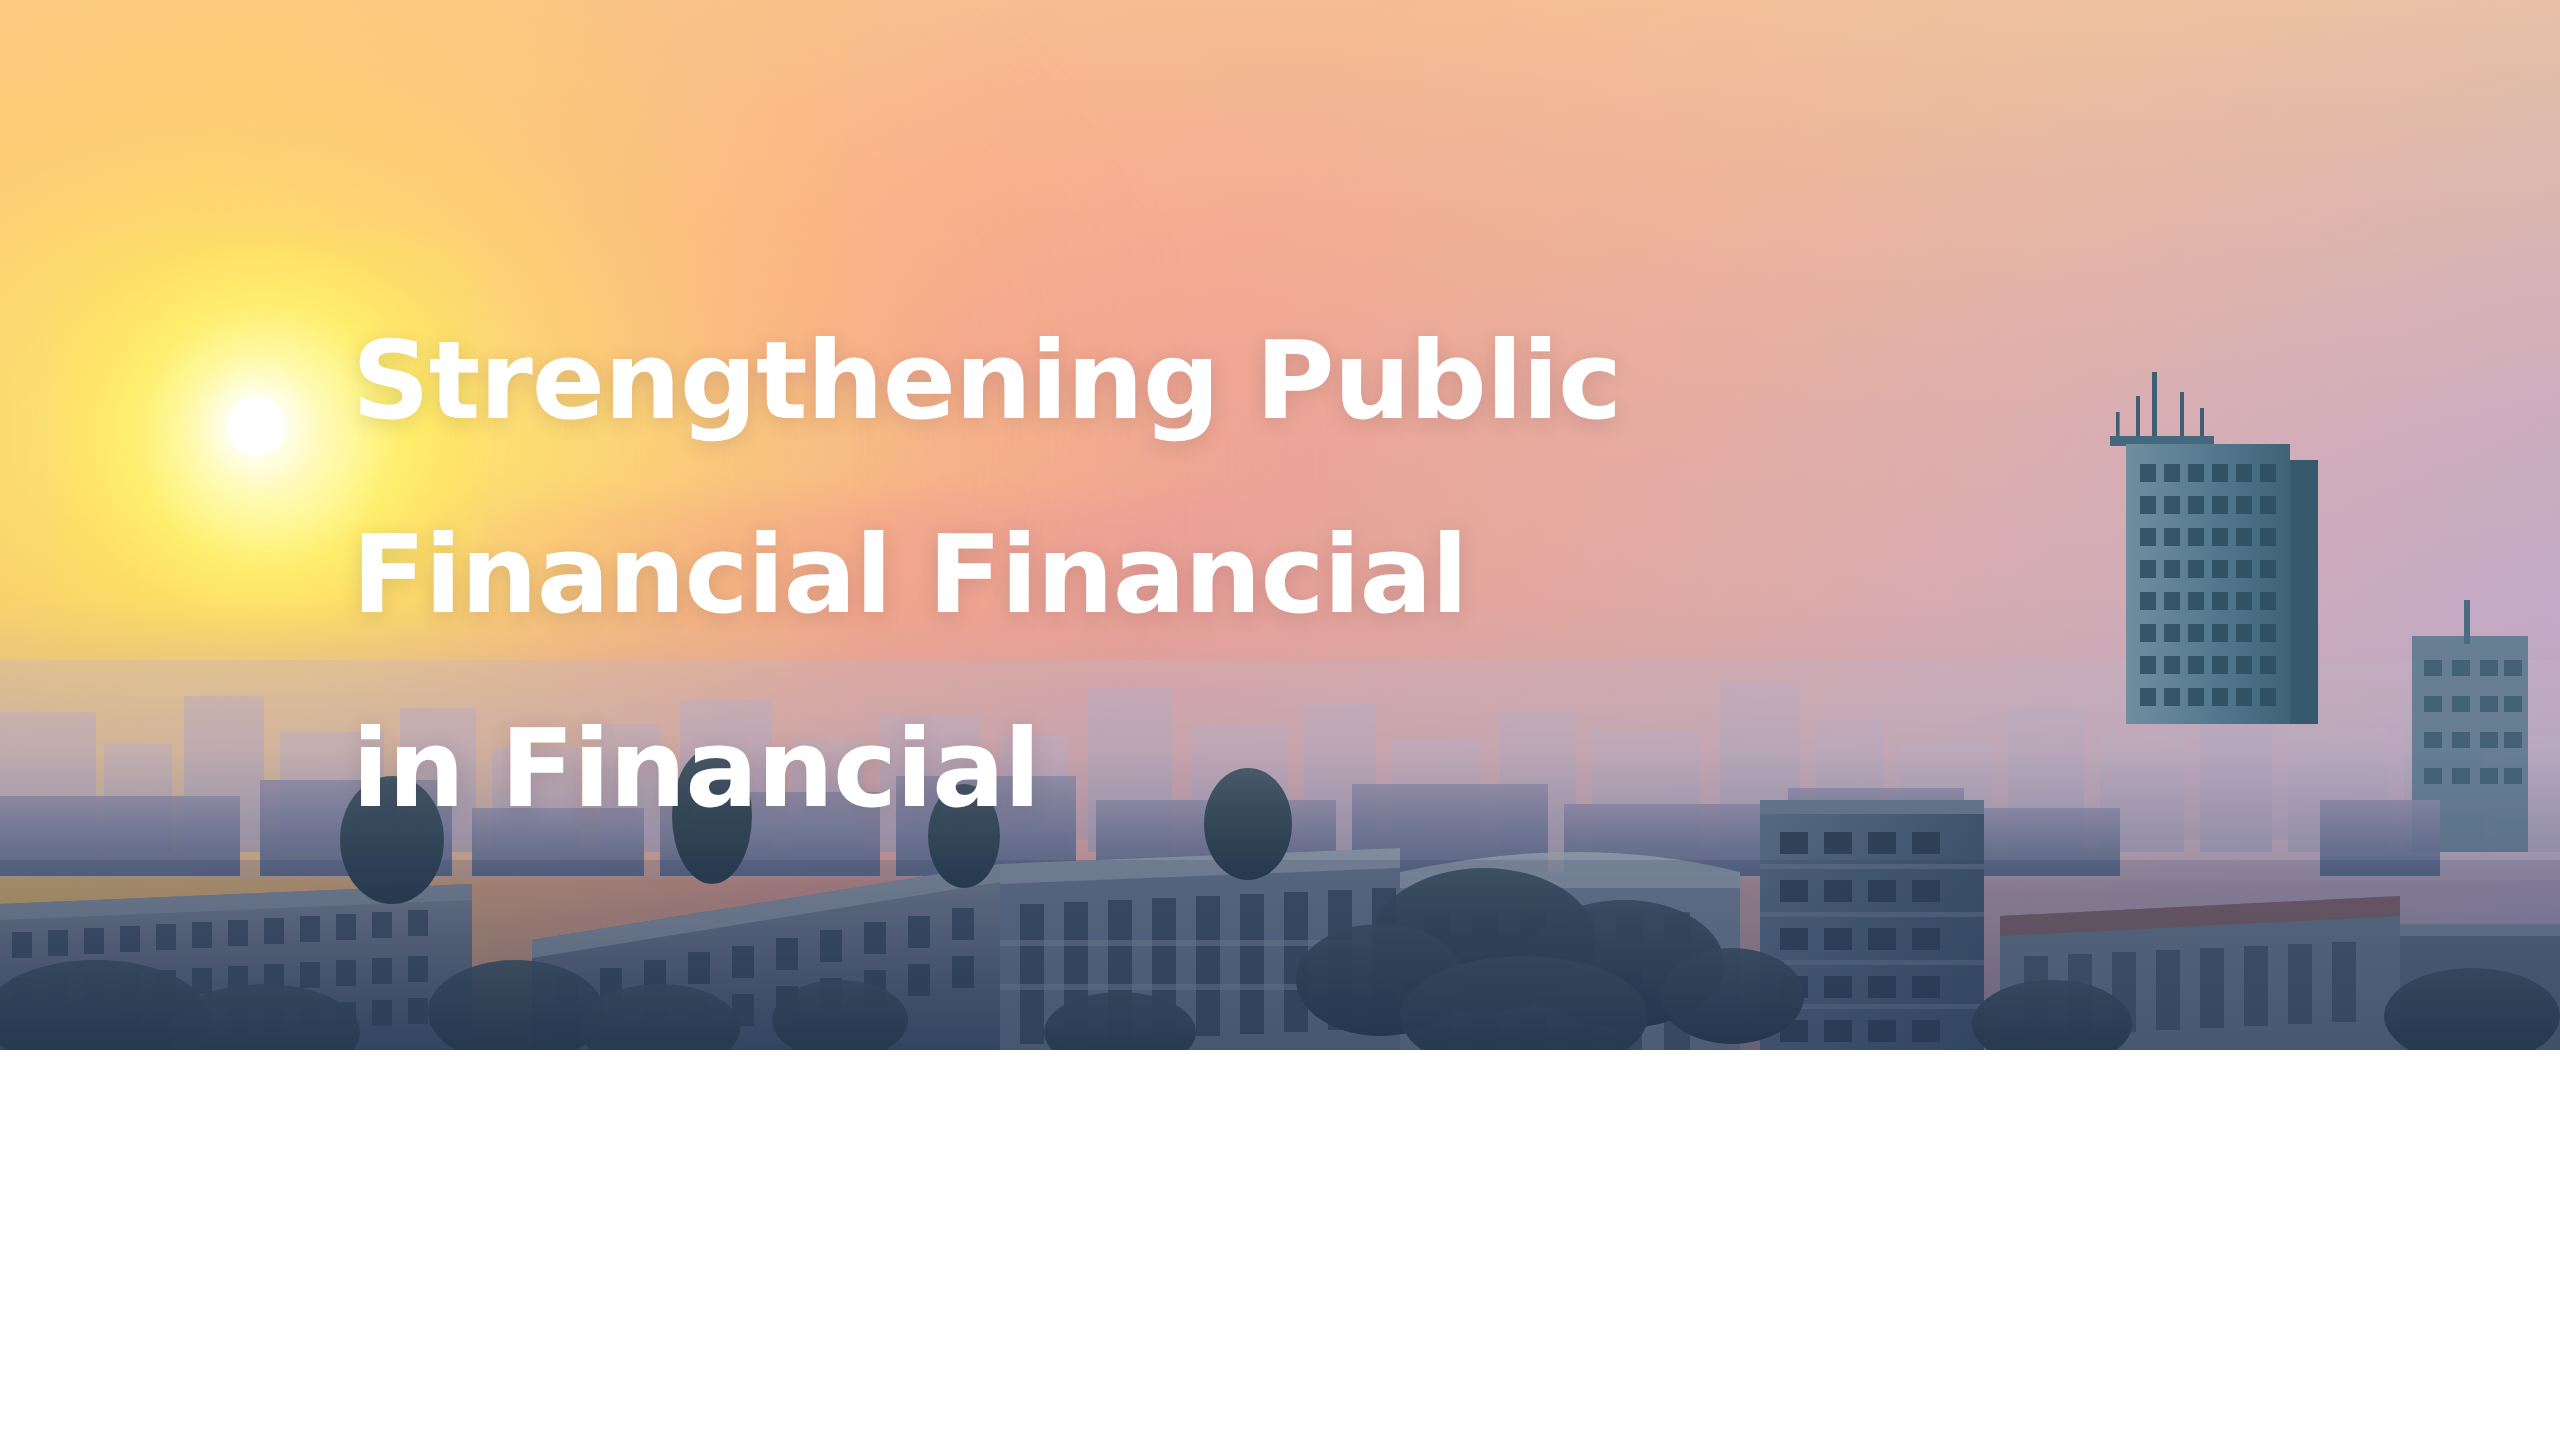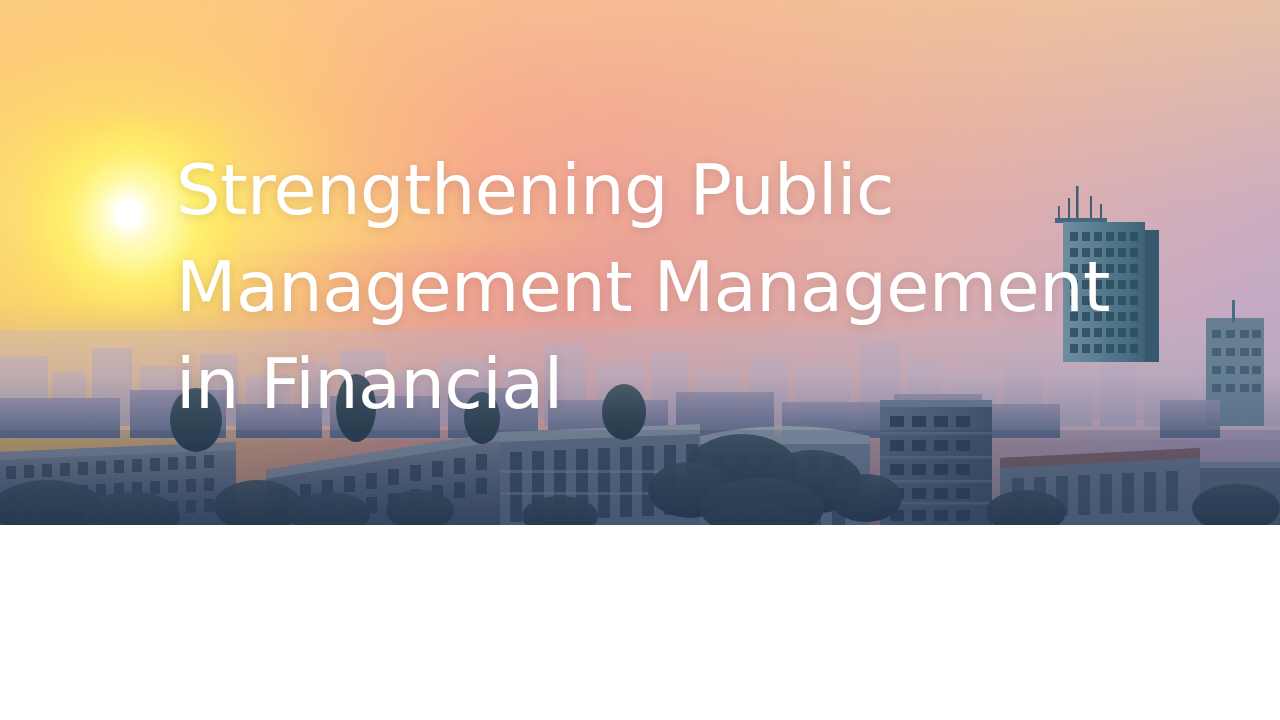--- a/index.html
+++ b/index.html
@@ -133,22 +133,22 @@
   
   .title-block {
     position: absolute;
     left: 176px; top: 142px;
     width: 980px;
     z-index: 20;
   }
   .title-line {
     color: #ffffff;
     font-family: "DejaVu Sans", sans-serif;
-    font-weight: normal;
-    font-size: 70px;
+    font-weight: bold;
+    font-size: 54px;
     line-height: 97px;
     letter-spacing: -0.5px;
     white-space: nowrap;
     text-shadow: 0 2px 10px rgba(60,50,70,0.16);
   }
 
   
   .footer {
     position: absolute;
     left: 0; top: 525px;
@@ -518,21 +518,21 @@
         </g>
 
         <rect x="0" y="430" width="1280" height="95" fill="#2b3f5c" opacity="0.18"></rect>
       </svg>
     </div>
 
     <div class="hero-bottom-shade"></div>
 
     <div class="title-block">
       <div class="title-line">Strengthening Public</div>
-      <div class="title-line">Management Management</div>
+      <div class="title-line">Financial Financial</div>
       <div class="title-line">in Financial</div>
     </div>
   </div>
 
   <div class="footer">
 
     
     
 
     

